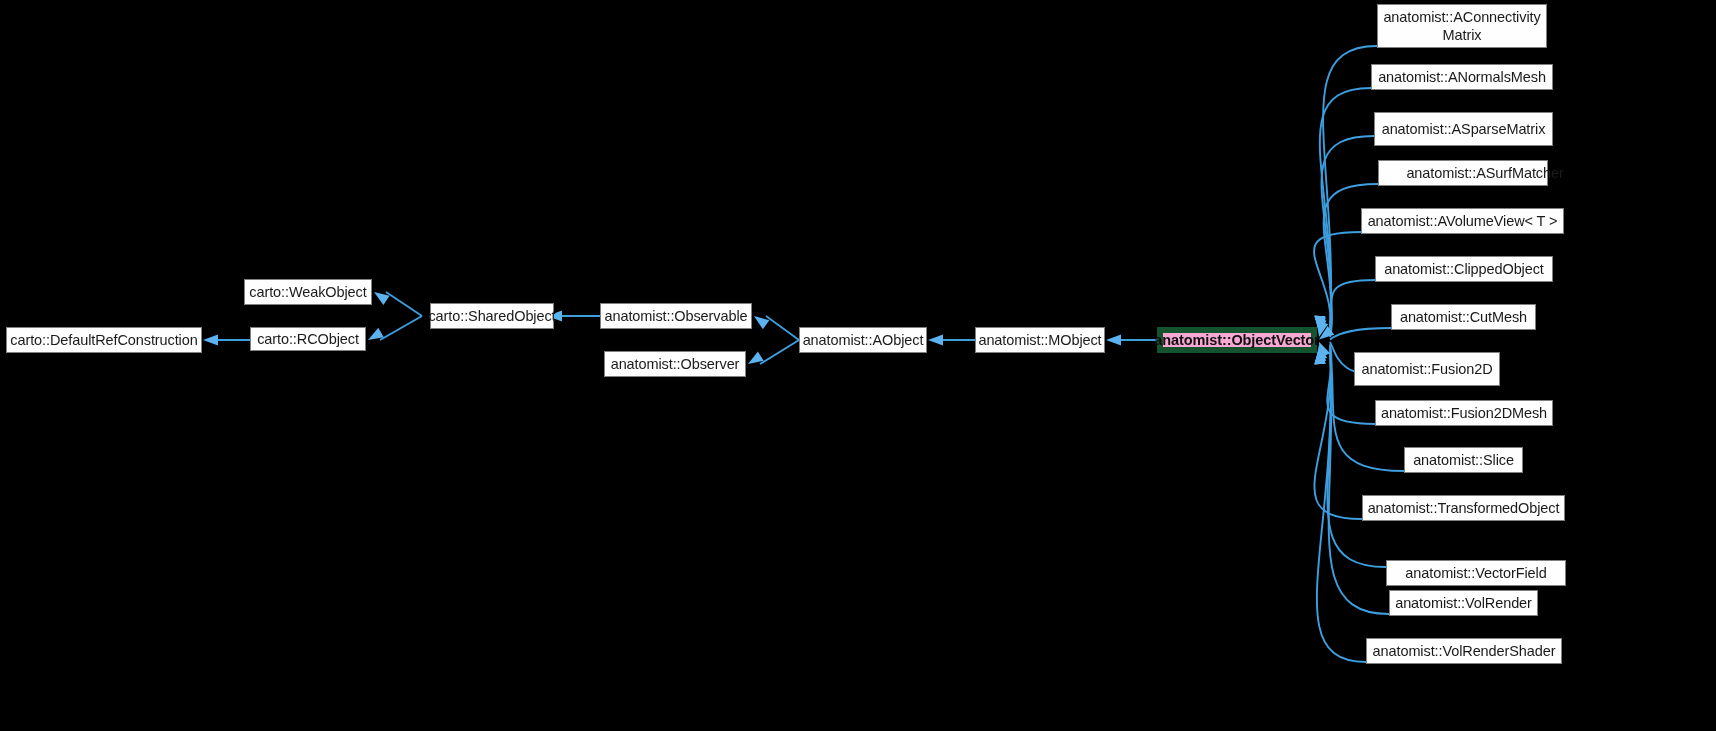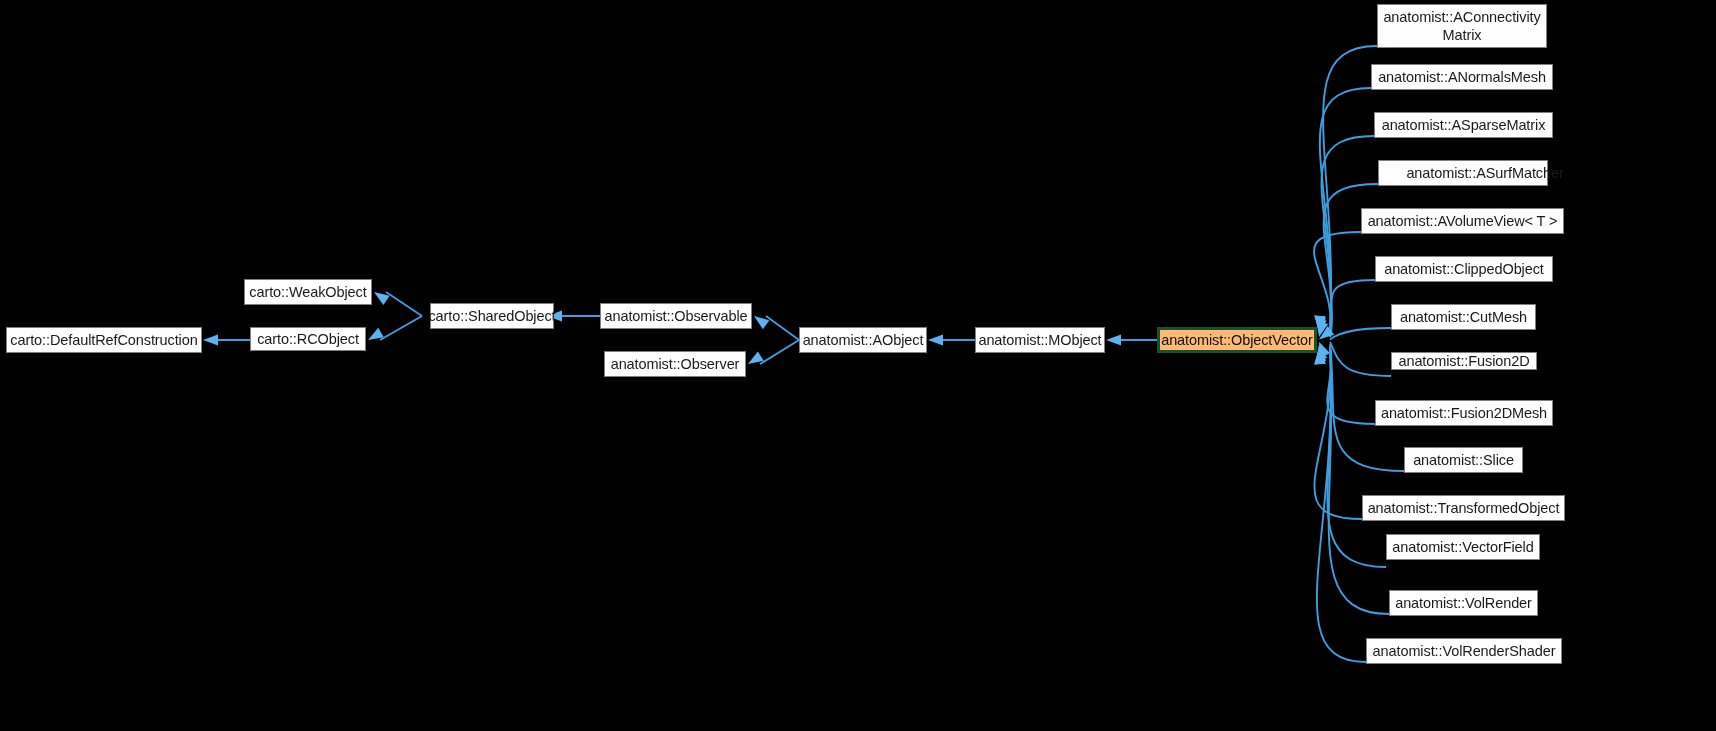--- a/index.html
+++ b/index.html
@@ -33,23 +33,24 @@
     line-height: 1.25;
     display: flex;
     align-items: center;
     justify-content: center;
     text-align: center;
     white-space: pre-line;
     z-index: 5;
     letter-spacing: -0.1px;
   }
   .node.highlight {
-    background: #fdba74;
-    border: 3px solid #14532d;
+    background: #f9a8d4;
+    border: 6px solid #14532d;
     color: #101010;
+    font-weight: bold;
   }
 </style>
 </head>
 <body>
 
 <div id="canvas">
   <svg id="edges" viewBox="0 0 1716 731" xmlns="http://www.w3.org/2000/svg">
       <g>
         <line x1="250" y1="340" x2="215" y2="340" stroke="#3d9fe0" stroke-width="1.9"></line>
         <polygon points="203,340 218,334.5 218,345.5" fill="#5cb3ef"></polygon>
@@ -145,26 +146,26 @@
       <div class="node" style="left: 244px; top: 279px; width: 128px; height: 26px;">carto::WeakObject</div>
       <div class="node" style="left: 422px; top: 303px; width: 124px; height: 26px; margin-left: 8px;">carto::SharedObject</div>
       <div class="node" style="left: 600px; top: 303px; width: 152px; height: 26px;">anatomist::Observable</div>
       <div class="node" style="left: 604px; top: 351px; width: 142px; height: 26px;">anatomist::Observer</div>
       <div class="node" style="left: 799px; top: 327px; width: 128px; height: 26px;">anatomist::AObject</div>
       <div class="node" style="left: 975px; top: 327px; width: 130px; height: 26px;">anatomist::MObject</div>
       <div class="node highlight" style="left: 1157px; top: 327px; width: 160px; height: 26px;">anatomist::ObjectVector</div>
       <div class="node" style="left: 1377px; top: 4px; width: 170px; height: 44px;">anatomist::AConnectivity
 Matrix</div>
       <div class="node" style="left: 1371px; top: 64px; width: 182px; height: 26px;">anatomist::ANormalsMesh</div>
-      <div class="node" style="left: 1374px; top: 112px; width: 179px; height: 26px;">anatomist::ASparseMatrix</div>
+      <div class="node" style="left: 1374px; top: 112px; width: 179px; height: 34px;">anatomist::ASparseMatrix</div>
       <div class="node" style="left: 1378px; top: 160px; width: 170px; height: 26px; padding-left: 44px;">anatomist::ASurfMatcher</div>
       <div class="node" style="left: 1361px; top: 208px; width: 203px; height: 26px;">anatomist::AVolumeView&lt; T &gt;</div>
       <div class="node" style="left: 1375px; top: 256px; width: 178px; height: 26px;">anatomist::ClippedObject</div>
       <div class="node" style="left: 1391px; top: 304px; width: 145px; height: 26px;">anatomist::CutMesh</div>
-      <div class="node" style="left: 1391px; top: 352px; width: 146px; height: 18px;">anatomist::Fusion2D</div>
+      <div class="node" style="left: 1354px; top: 352px; width: 146px; height: 34px;">anatomist::Fusion2D</div>
       <div class="node" style="left: 1375px; top: 400px; width: 178px; height: 26px;">anatomist::Fusion2DMesh</div>
       <div class="node" style="left: 1404px; top: 447px; width: 119px; height: 26px;">anatomist::Slice</div>
       <div class="node" style="left: 1362px; top: 495px; width: 203px; height: 26px;">anatomist::TransformedObject</div>
-      <div class="node" style="left: 1386px; top: 534px; width: 154px; height: 26px;">anatomist::VectorField</div>
+      <div class="node" style="left: 1386px; top: 560px; width: 180px; height: 26px;">anatomist::VectorField</div>
       <div class="node" style="left: 1389px; top: 590px; width: 149px; height: 26px;">anatomist::VolRender</div>
       <div class="node" style="left: 1366px; top: 638px; width: 196px; height: 26px;">anatomist::VolRenderShader</div>
     </div>
 </div>
 
 </body></html>

